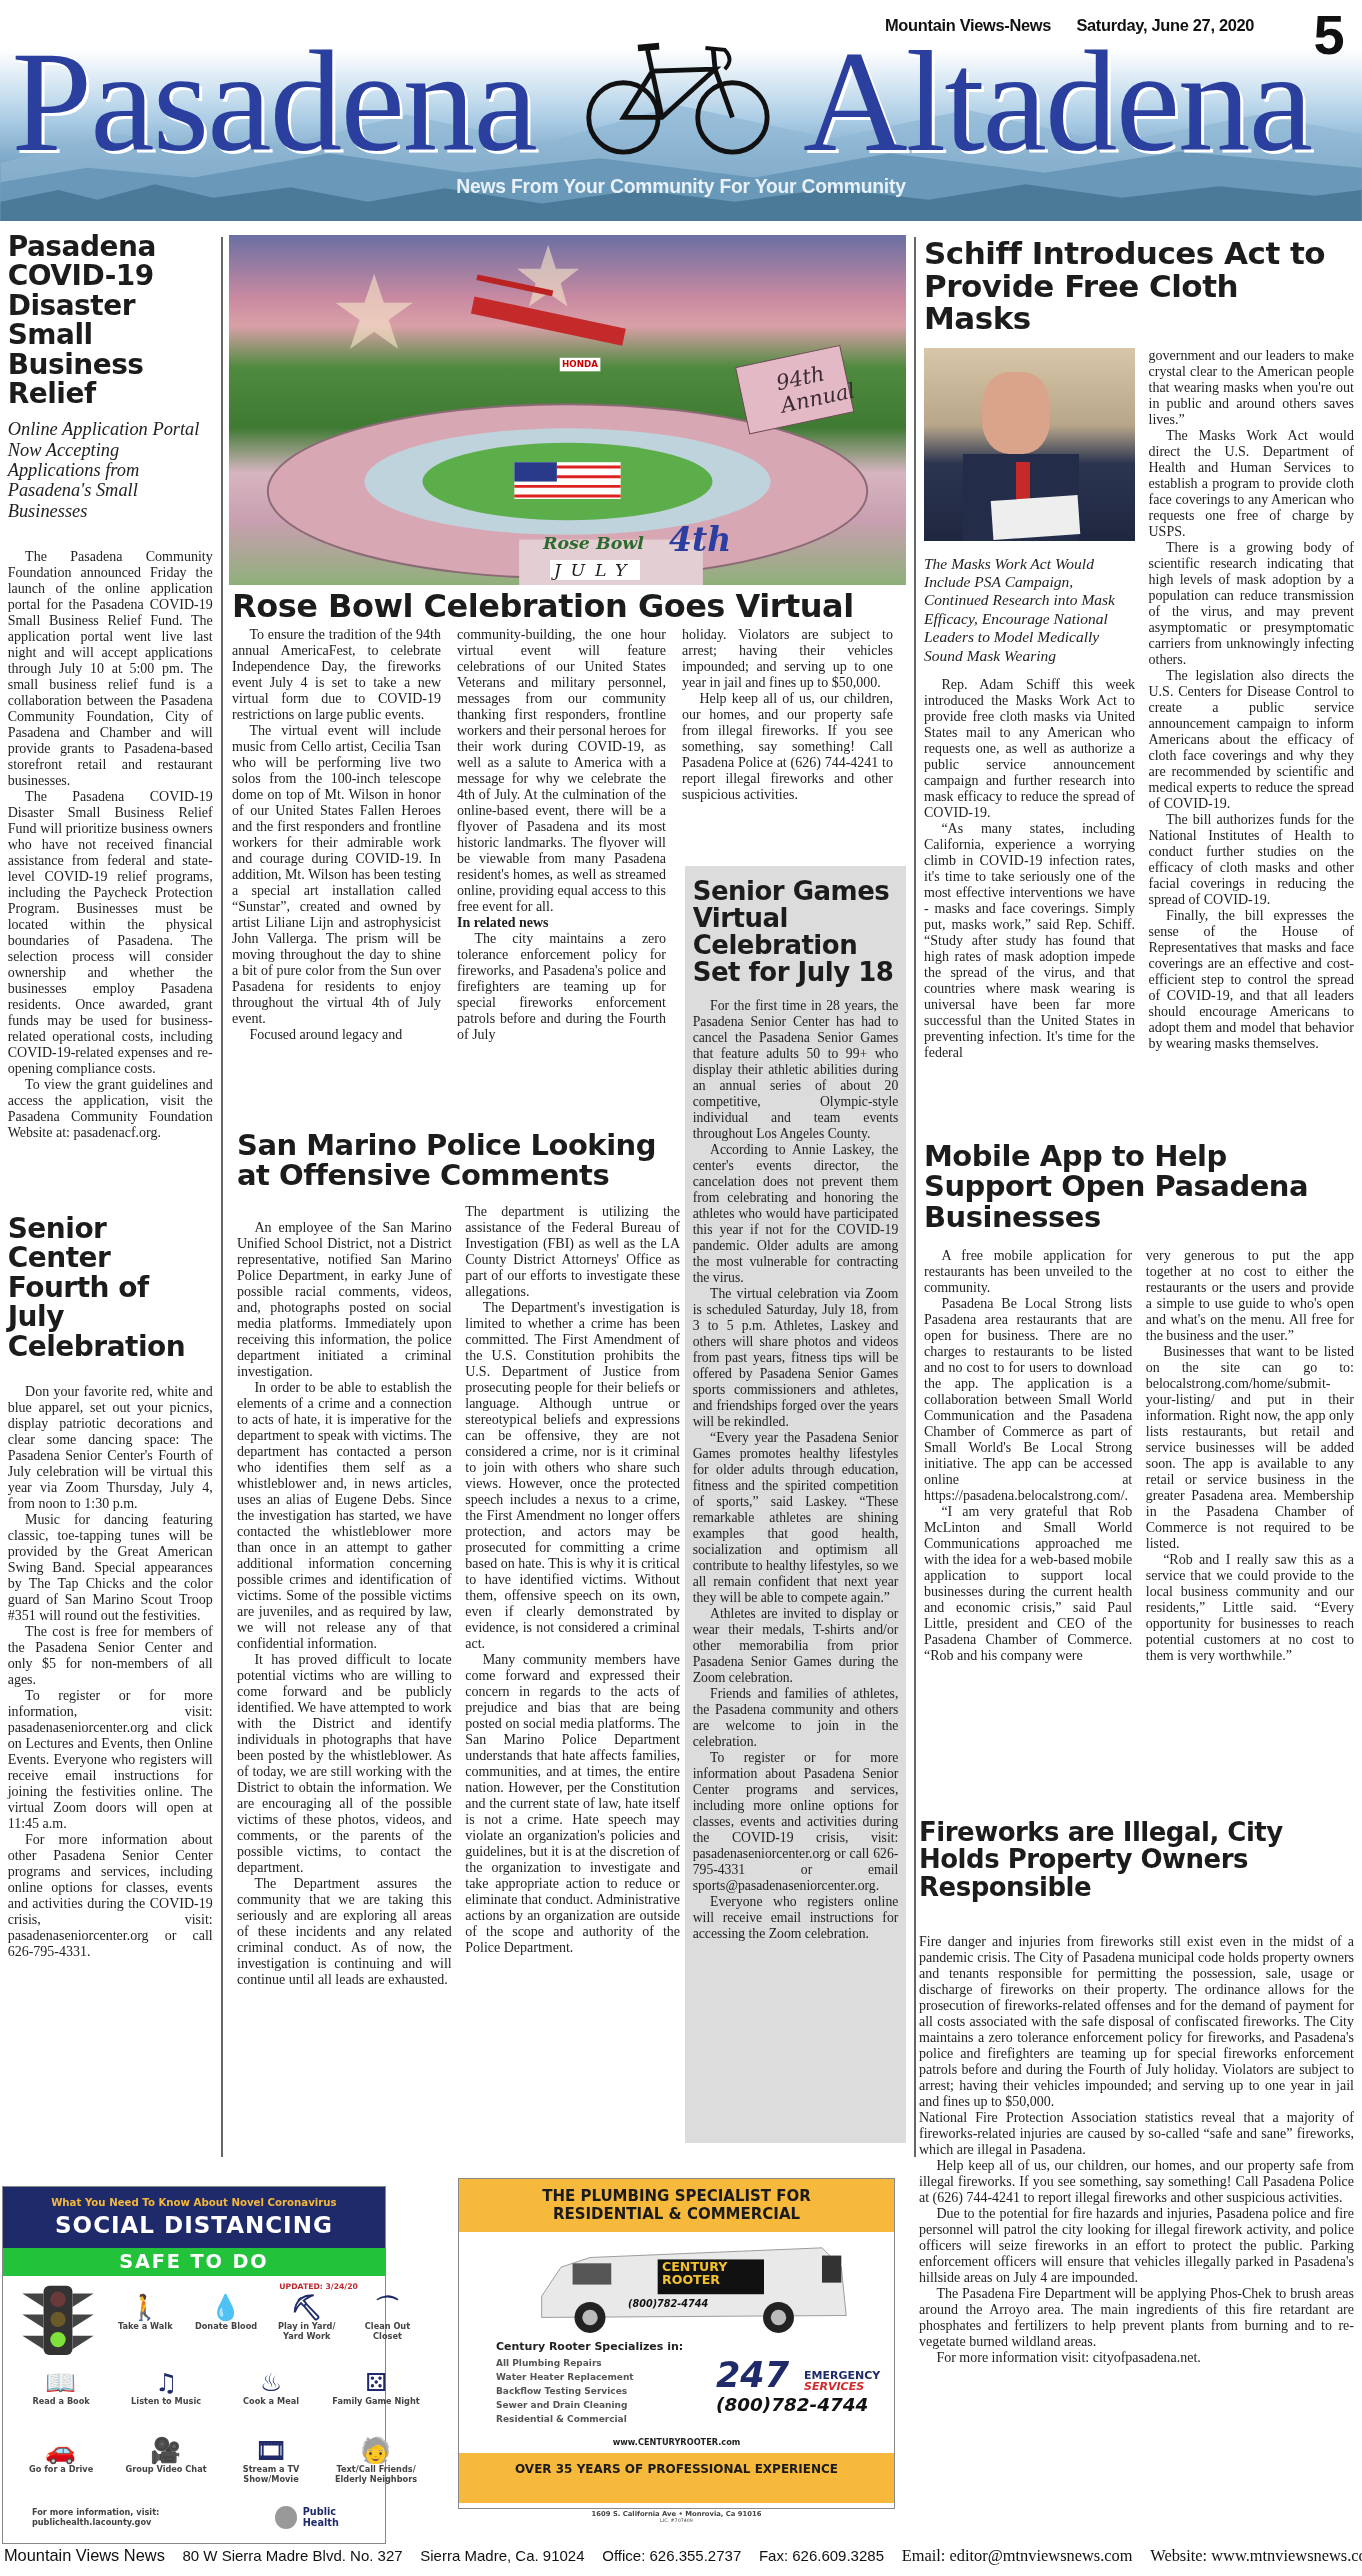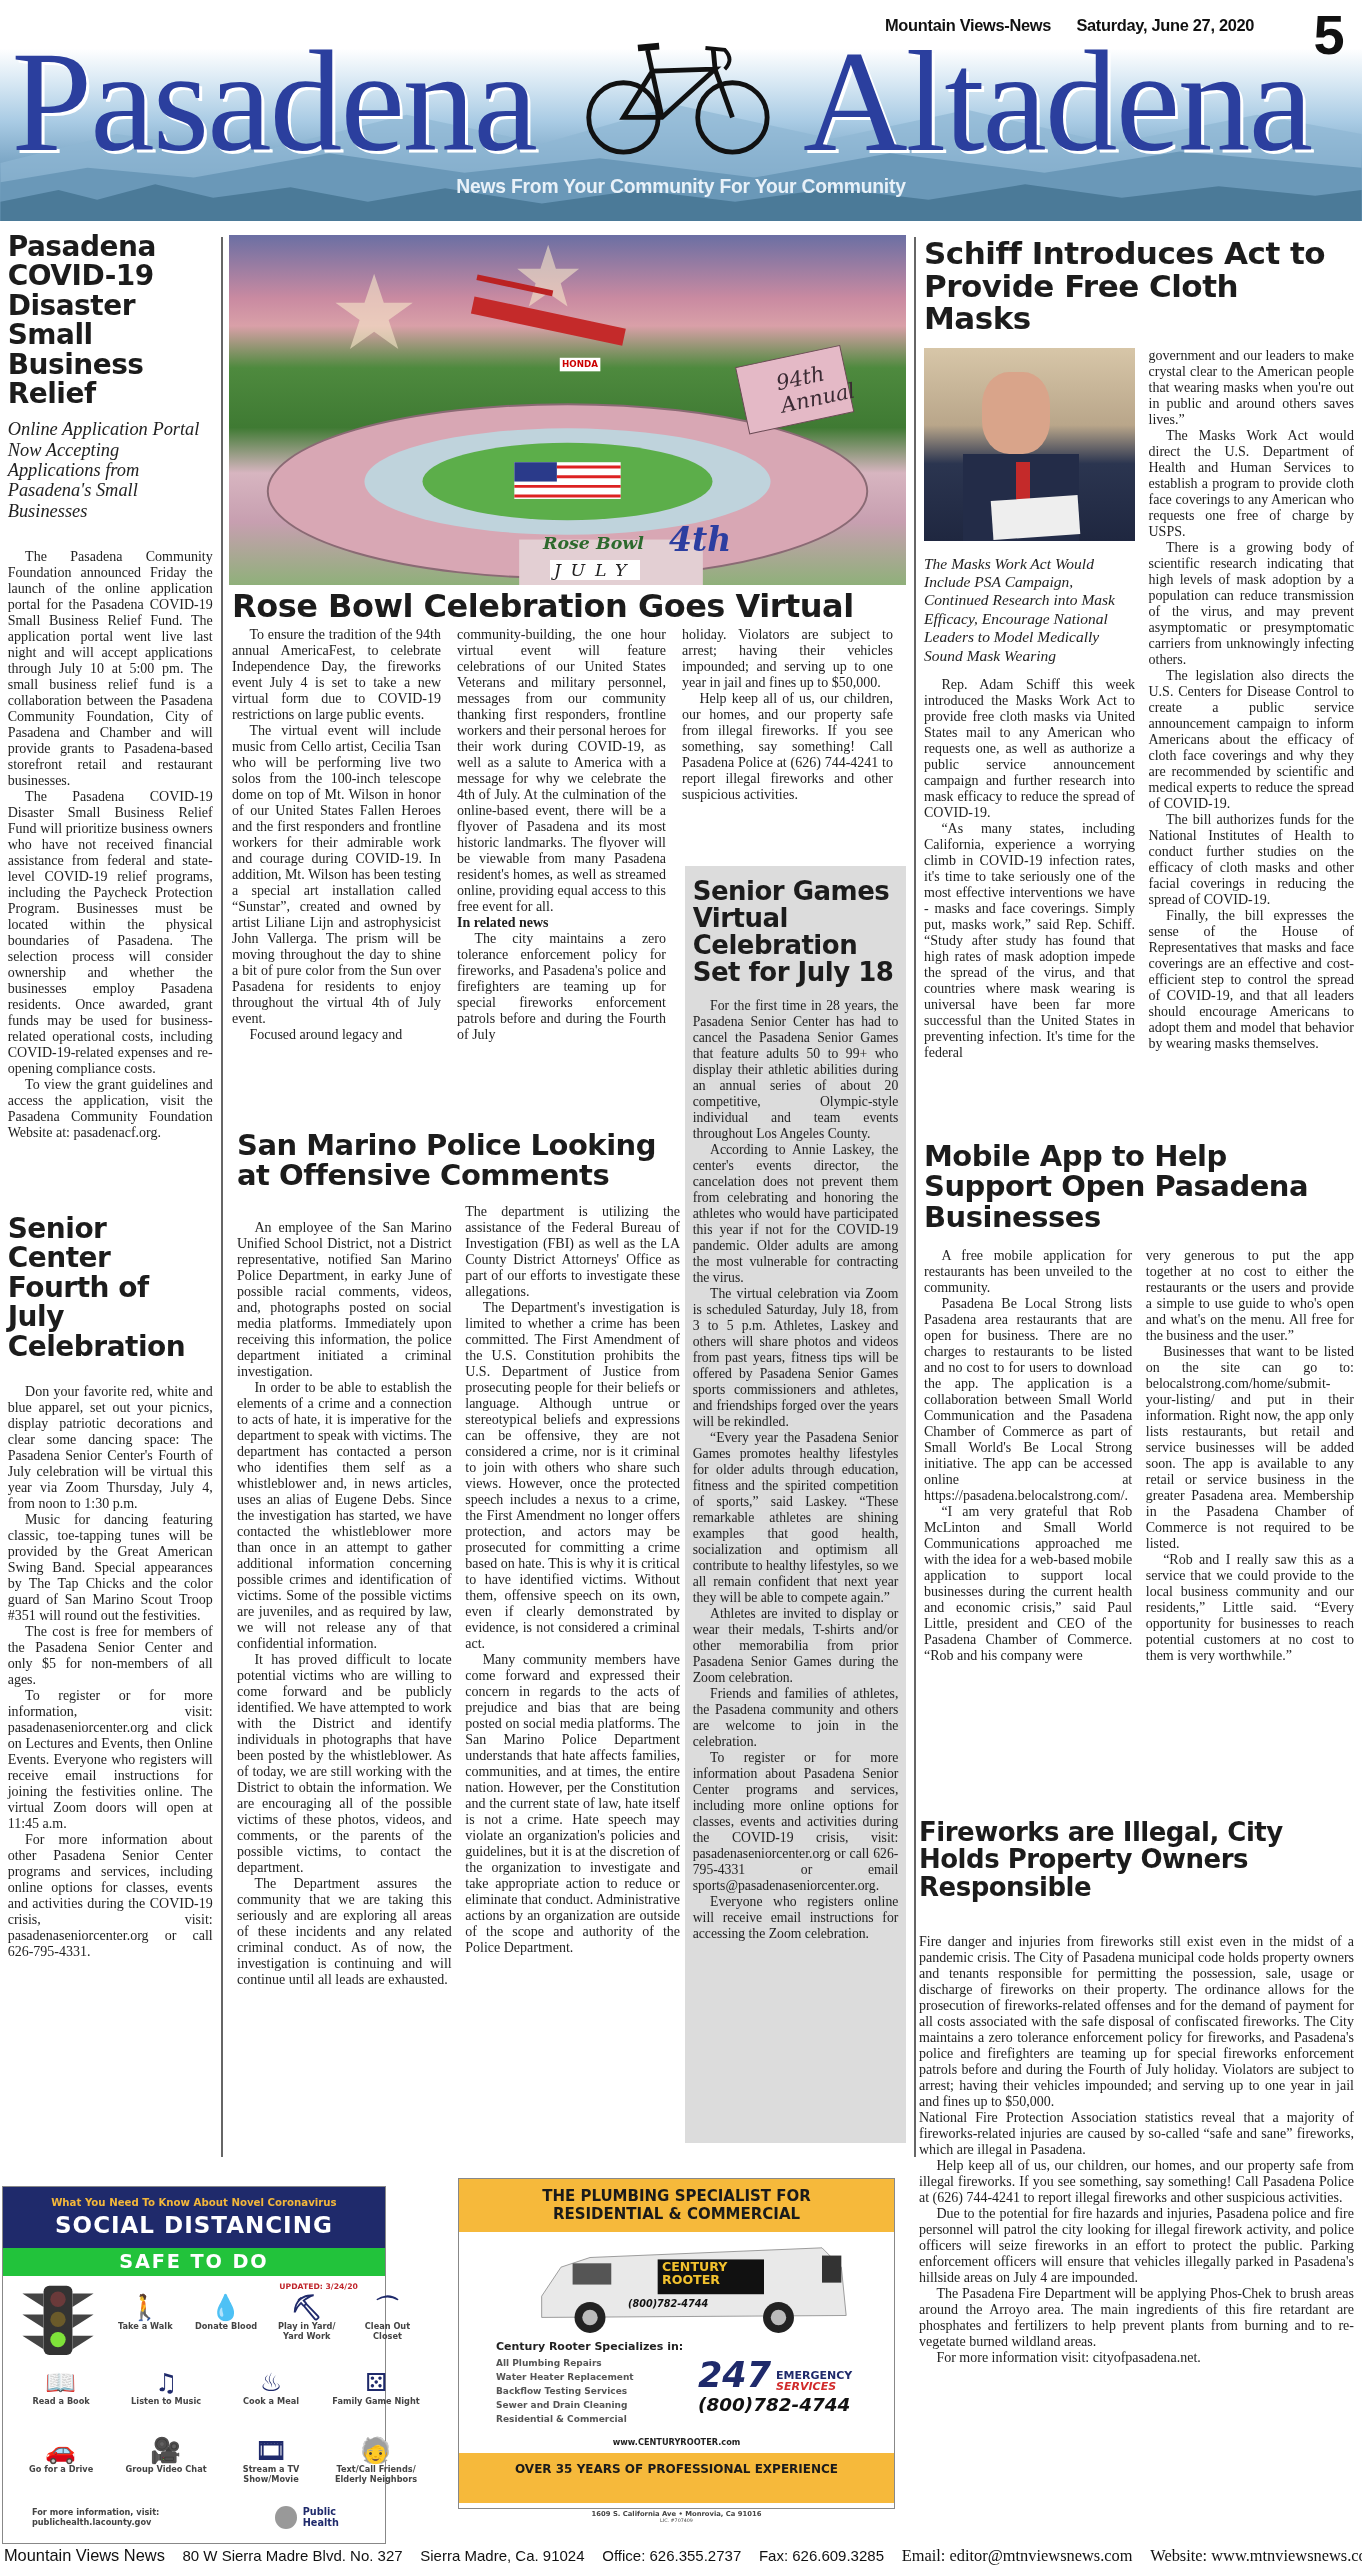--- a/index.html
+++ b/index.html
@@ -276,35 +276,35 @@
       <rect x="42" y="26" width="40" height="22" fill="#555"></rect>
       <circle cx="60" cy="82" r="16" fill="#222"></circle>
         <circle cx="60" cy="82" r="8" fill="#bbb"></circle>
       <circle cx="255" cy="82" r="16" fill="#222"></circle>
         <circle cx="255" cy="82" r="8" fill="#bbb"></circle>
       <rect x="130" y="22" width="110" height="36" fill="#111"></rect>
     </svg>
     <div class="abs" style="left:203px;top:29px;font-family:'DejaVu Sans',sans-serif;font-weight:bold;font-size:12.6px;color:#f2c12e;line-height:12.6px;width:97px">CENTURY ROOTER</div>
     <div class="abs" style="left:169px;top:66px;font-family:'DejaVu Sans',sans-serif;font-weight:bold;font-style:italic;font-size:9.7px;color:#111">(800)782-4744</div>
   </div>
-  <div style="display:flex;padding:3.9px 0 0 37px;gap:9px">
+  <div style="display:flex;padding:3.9px 0 0 37px;gap:27px">
     <div style="width:193px">
       <div style="font-family:'DejaVu Sans',sans-serif;font-weight:bold;font-size:11px;color:#222">Century Rooter Specializes in:</div>
       <div style="font-family:'DejaVu Sans',sans-serif;font-weight:bold;font-size:9px;color:#555;line-height:14px;margin-top:2.9px">
         <div>All Plumbing Repairs</div>
         <div>Water Heater Replacement</div>
         <div>Backflow Testing Services</div>
         <div>Sewer and Drain Cleaning</div>
         <div>Residential &amp; Commercial</div>
       </div>
     </div>
     <div style="padding-top:19.3px">
       <div style="display:flex;align-items:flex-end">
         <span style="font-family:'DejaVu Sans',sans-serif;font-weight:bold;font-style:italic;font-size:35px;color:#1f2a6b;line-height:33px">247</span>
-        <span style="font-family:'DejaVu Sans',sans-serif;font-weight:bold;font-size:11px;line-height:10.6px;margin-left:5px">
+        <span style="font-family:'DejaVu Sans',sans-serif;font-weight:bold;font-size:11px;line-height:10.6px;margin-left:15px">
           <span style="display:block;color:#1f2a6b">EMERGENCY</span>
           <span style="display:block;color:#d12a2a;font-style:italic">SERVICES</span>
         </span>
       </div>
       <div style="font-family:'DejaVu Sans',sans-serif;font-weight:bold;font-style:italic;font-size:18.4px;color:#111;margin-top:1.9px">(800)782-4744</div>
     </div>
   </div>
   <div style="text-align:center;font-family:'DejaVu Sans',sans-serif;font-weight:bold;font-size:8.2px;color:#222;margin-top:11.6px">www.CENTURYROOTER.com</div>
   <div class="cr-band" style="height:50px;line-height:33px;font-size:12px;margin-top:5.8px">OVER 35 YEARS OF PROFESSIONAL EXPERIENCE</div>
   <div style="text-align:center;font-family:'DejaVu Sans',sans-serif;font-weight:bold;font-size:6.8px;color:#444;margin-top:6.8px">1609 S. California Ave • Monrovia, Ca 91016</div>

